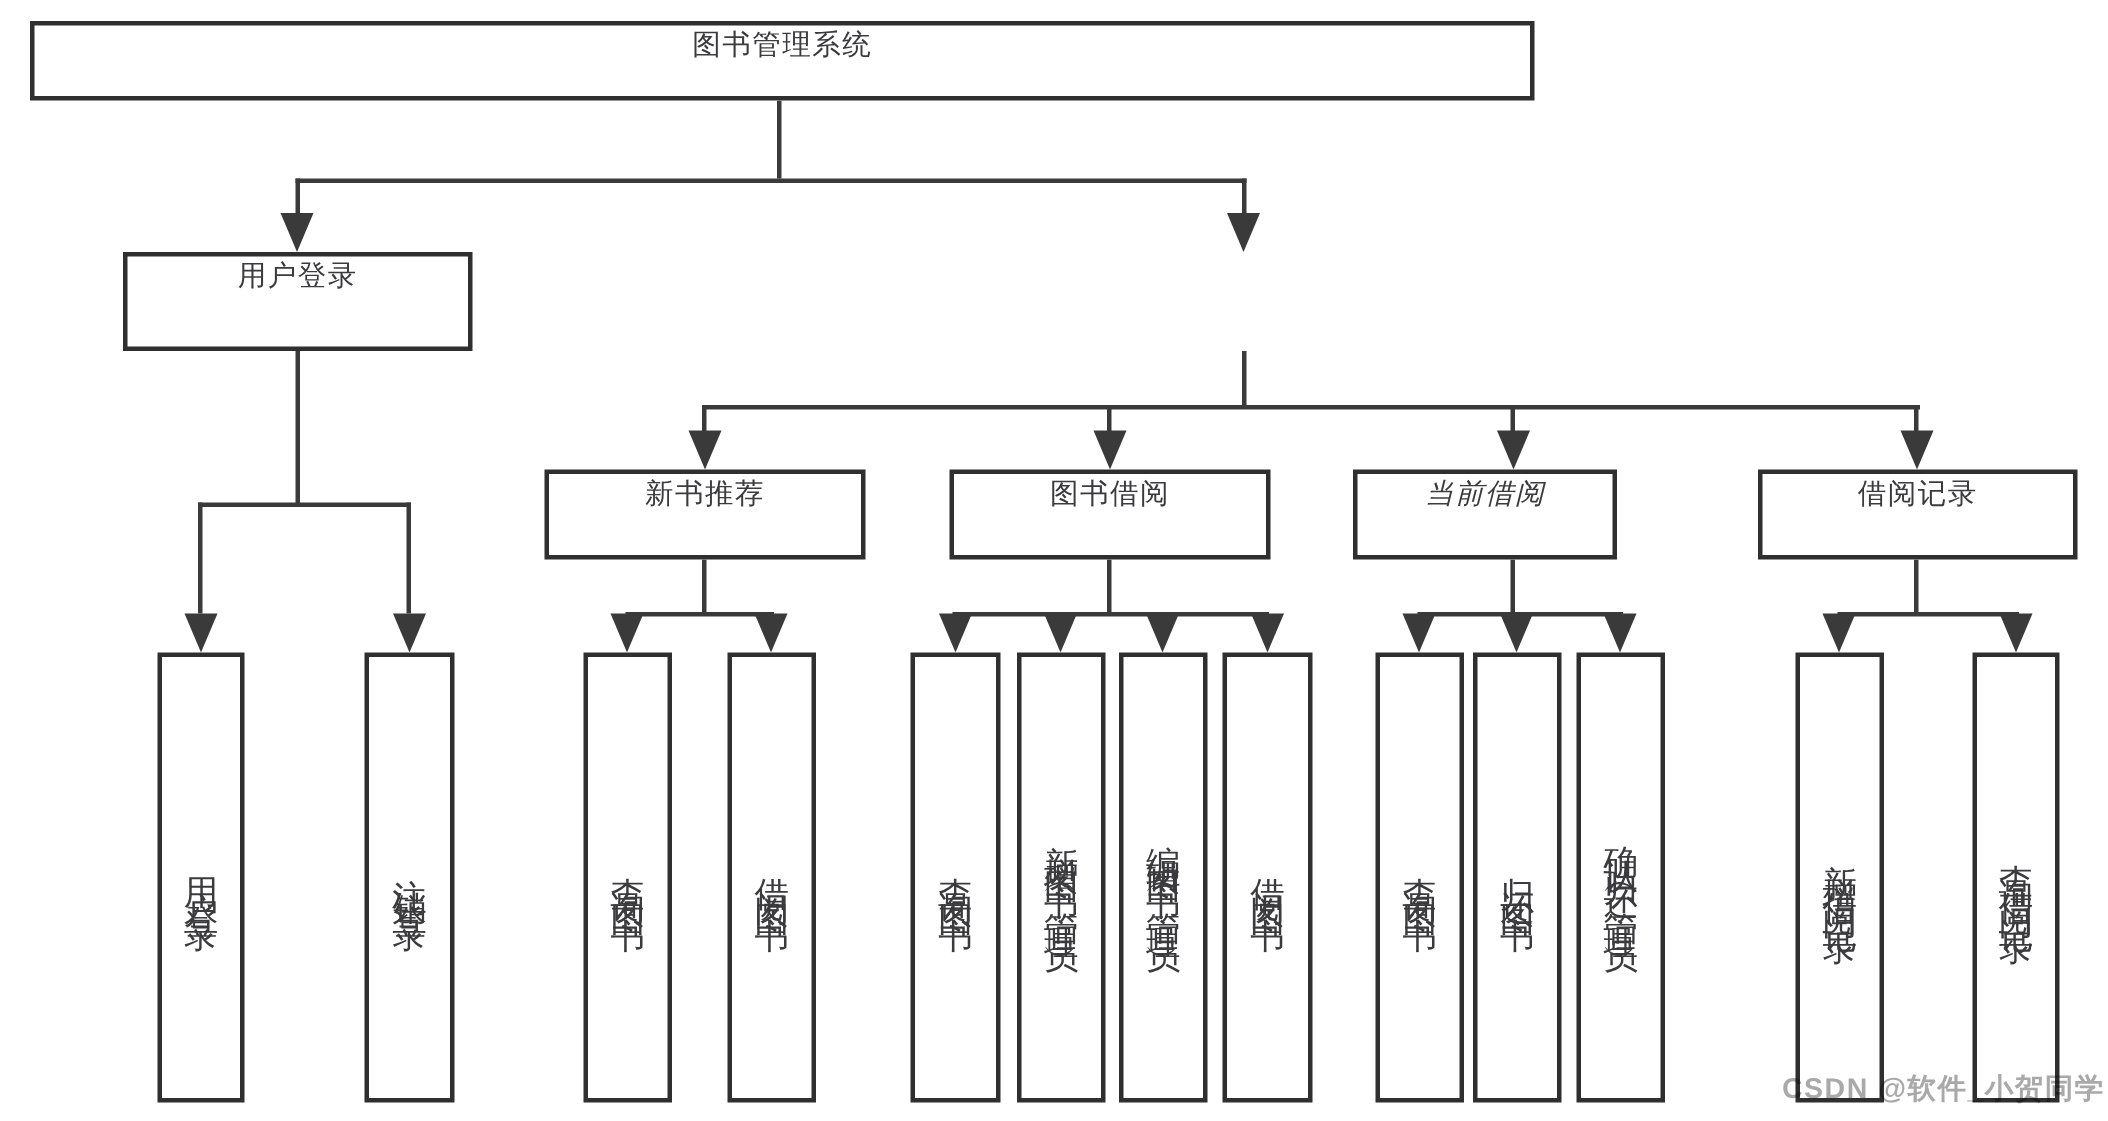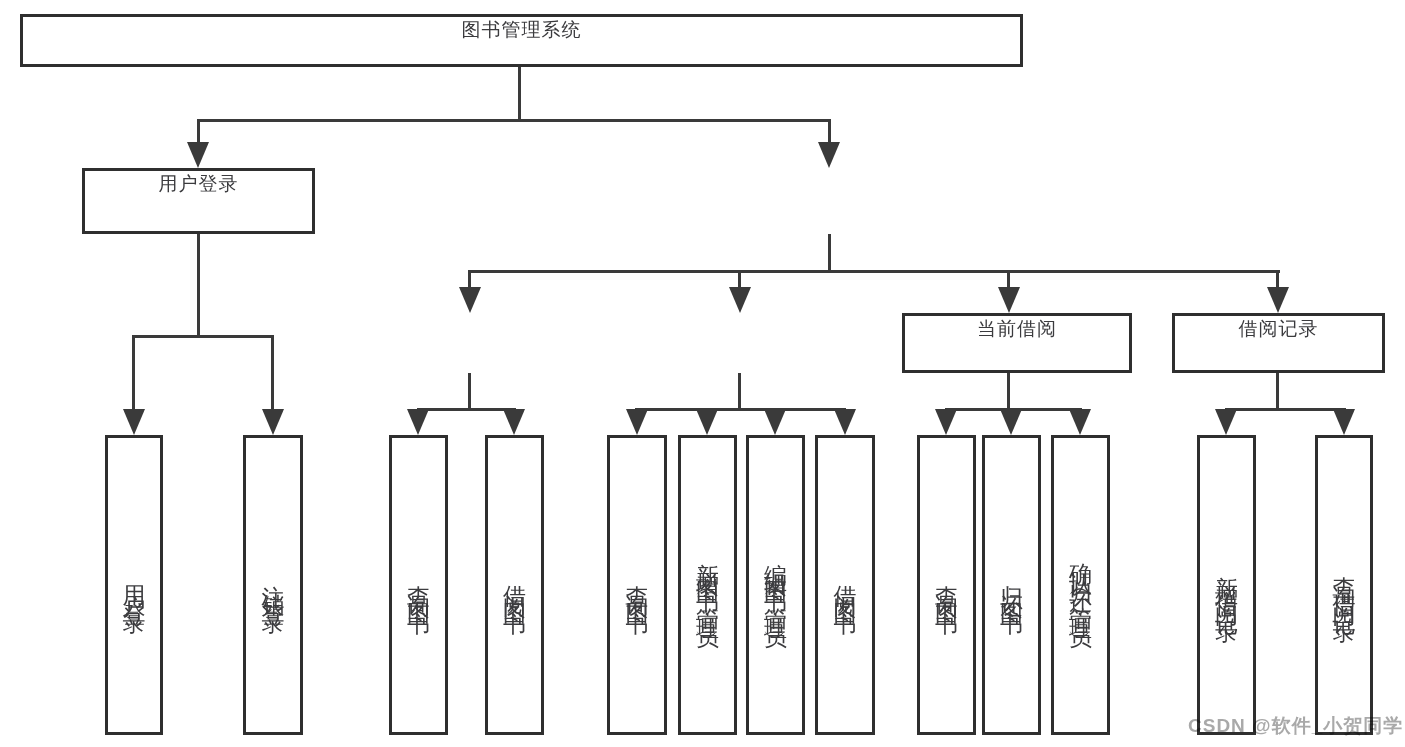--- a/index.html
+++ b/index.html
@@ -74,23 +74,29 @@
 
   <div class="hbox" style="left:20px;top:14px;width:1003px;height:53px;">
     <span>图书管理系统</span>
   </div>
 
   <div class="hbox" style="left:82px;top:168px;width:233px;height:66px;">
     <span>用户登录</span>
   </div>
 
 
+  <div class="hbox" style="left:363px;top:313px;width:214px;height:60px;">
+    <span>新书推荐</span>
+  </div>
 
+  <div class="hbox" style="left:633px;top:313px;width:214px;height:60px;">
+    <span>图书借阅</span>
+  </div>
 
-  <div class="hbox" style="left:902px;top:313px;width:230px;height:60px;">
+  <div class="hbox" style="left:902px;top:313px;width:176px;height:60px;font-style:italic;">
     <span>当前借阅</span>
   </div>
 
   <div class="hbox" style="left:1172px;top:313px;width:213px;height:60px;">
     <span>借阅记录</span>
   </div>
 
   <div class="leaf" style="left:105px;width:58px;">
     <span class="vtext">用户登录</span>
   </div>

